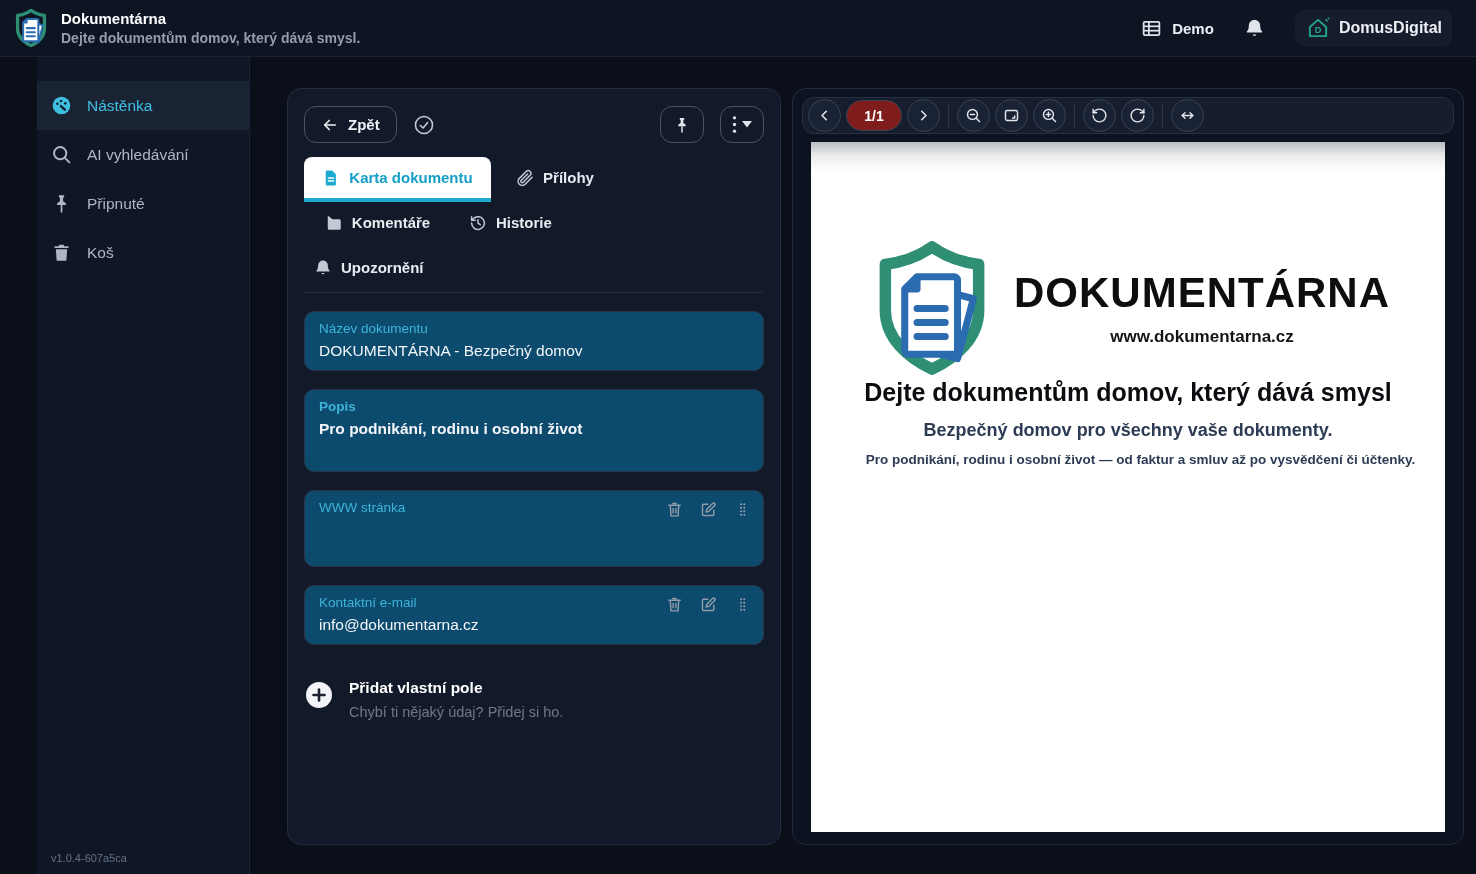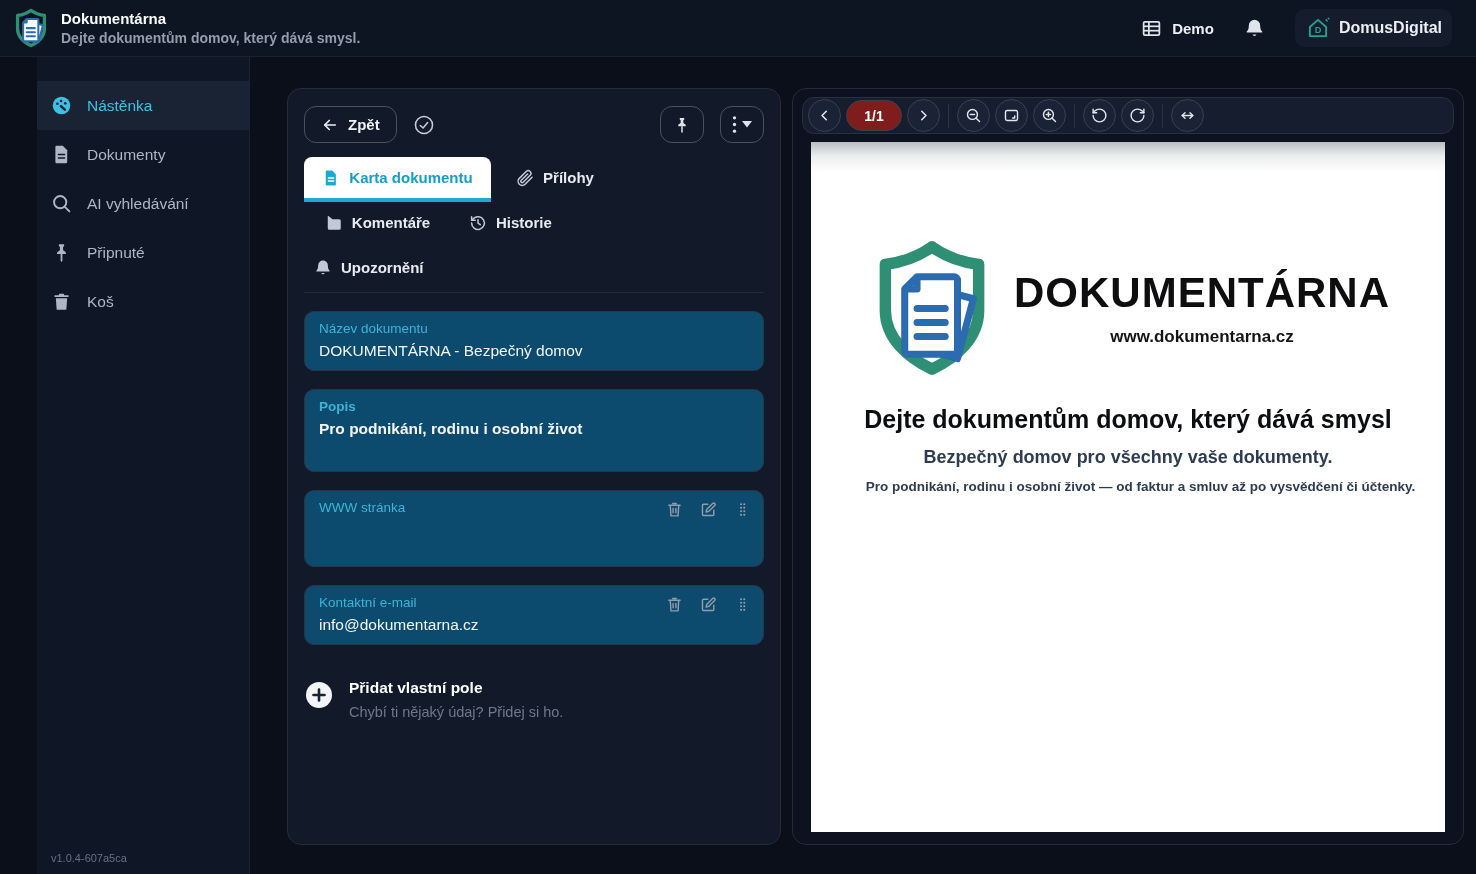--- a/index.html
+++ b/index.html
@@ -85,21 +85,21 @@
   .page-pill { height:31px; min-width:56px; border-radius:16px; border:1px solid #39424f;
     background:#7f1d1d; color:#ffffff; font-weight:bold; font-size:14px;
     display:flex; align-items:center; justify-content:center; padding:0 10px; }
   .pv-page { flex:1; margin:8px 9px 0 9px; overflow:hidden;
     background:linear-gradient(180deg,#b9bdc2 0px,#eceded 14px,#ffffff 30px); }
   .doc { text-align:center; padding-top:96px; }
   .doc-logo-row { display:flex; align-items:center; justify-content:center; gap:16px; }
   .doc-title-col { display:flex; flex-direction:column; align-items:center; }
   .doc-brand { font-size:42px; font-weight:bold; color:#0e0e10; letter-spacing:1px; }
   .doc-site { font-size:17px; font-weight:bold; color:#141414; margin-top:10px; }
-  .doc-headline { margin-top:27px; font-size:25px; font-weight:bold; color:#0b0d11; }
+  .doc-headline { font-size:25px; font-weight:bold; color:#0b0d11; }
   .doc-sub { margin-top:13px; font-size:18px; font-weight:bold; color:#2d3c54; }
   .doc-tag { margin-top:11px; font-size:13.5px; font-weight:bold; color:#2d3c54;padding-left:25px; }
 </style>
 </head>
 <body>
 
 <header class="app-header">
   <div class="brand">
     <svg width="38" height="40" viewBox="0 0 150 155" fill="none">
       <path d="M75 8 C58 20 38 26 22 28 V80 C22 112 48 134 75 147 C102 134 128 112 128 80 V28 C112 26 92 20 75 8 Z" stroke="#2e8f74" stroke-width="13" stroke-linejoin="round"></path>
@@ -148,27 +148,20 @@
         <svg viewBox="0 0 24 24">
           <circle cx="12" cy="12" r="10" fill="currentColor"></circle>
           <circle cx="7.3" cy="10" r="1.5" fill="#13202f"></circle>
           <circle cx="11.5" cy="6.8" r="1.5" fill="#13202f"></circle>
           <circle cx="16.3" cy="9.5" r="1.5" fill="#13202f"></circle>
           <path d="M11.3 12.6 L15.8 16.8" stroke="#13202f" stroke-width="2.8" stroke-linecap="round"></path>
         </svg>
         <span>Nástěnka</span>
       </div>
       <div class="nav-item">
-        <svg viewBox="0 0 24 24">
-          <path d="M6.5 2h7L18.5 7v13.5a1.5 1.5 0 0 1-1.5 1.5H6.5A1.5 1.5 0 0 1 5 20.5V3.5A1.5 1.5 0 0 1 6.5 2z" fill="currentColor"></path>
-          <path d="M8.5 12h7 M8.5 16h7" stroke="#0f1726" stroke-width="1.8" stroke-linecap="round"></path>
-        </svg>
-        <span>Dokumenty</span>
-      </div>
-      <div class="nav-item">
         <svg viewBox="0 0 24 24" fill="none" stroke="currentColor" stroke-width="2.2" stroke-linecap="round">
           <circle cx="10.5" cy="10.5" r="7"></circle>
           <line x1="15.8" y1="15.8" x2="21" y2="21"></line>
         </svg>
         <span>AI vyhledávání</span>
       </div>
       <div class="nav-item">
         <svg viewBox="0 0 24 24" fill="currentColor">
           <path d="M9 2.5h6v2.2l-1.2 1v3.6l2.8 2.1a1 1 0 0 1 .4.8v1.6H7v-1.6a1 1 0 0 1 .4-.8l2.8-2.1V5.7L9 4.7z"></path>
           <path d="M11 13.8h2V21l-1 2-1-2z"></path>

